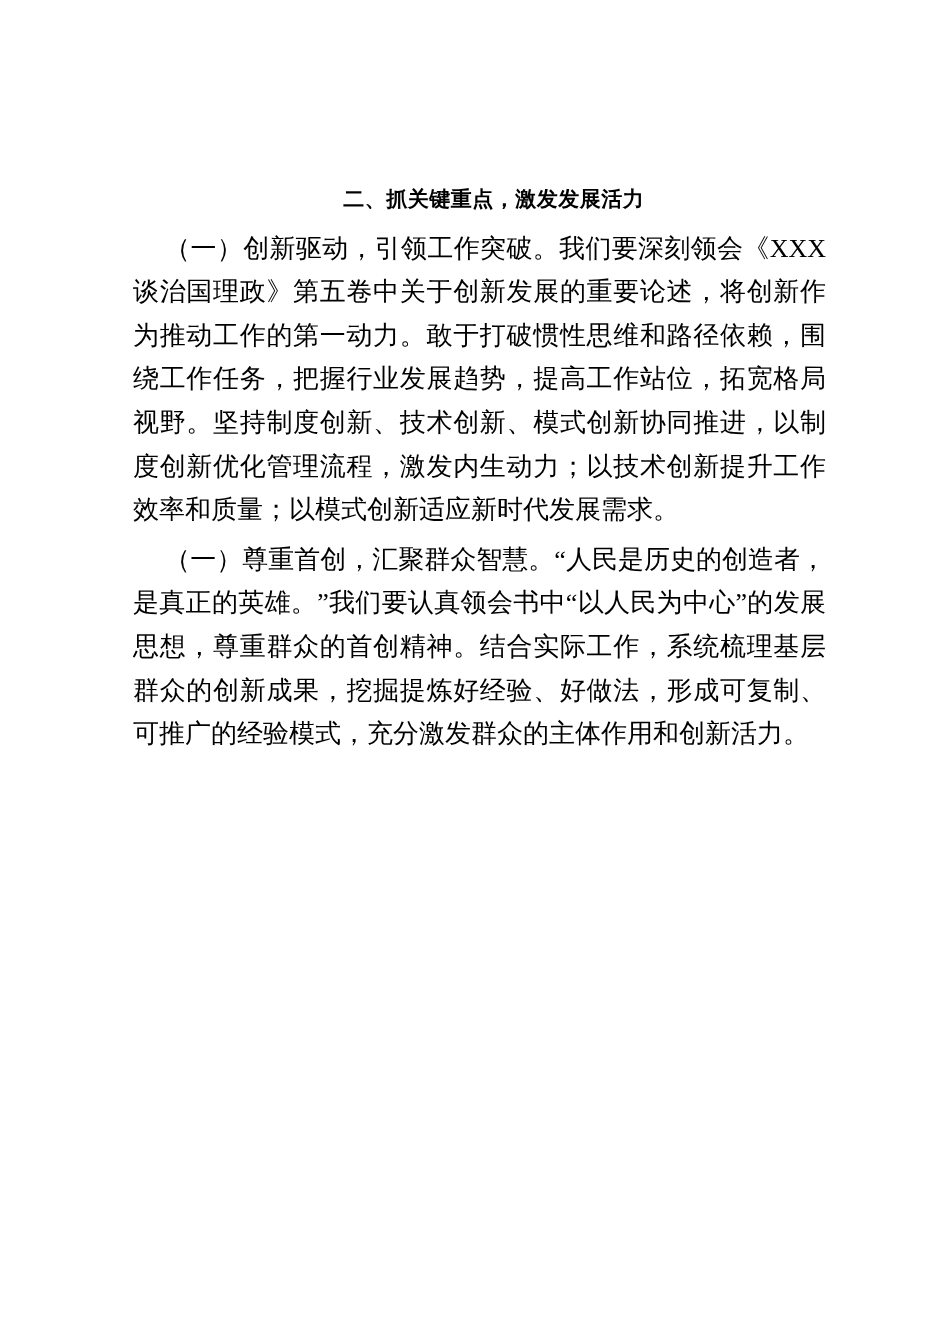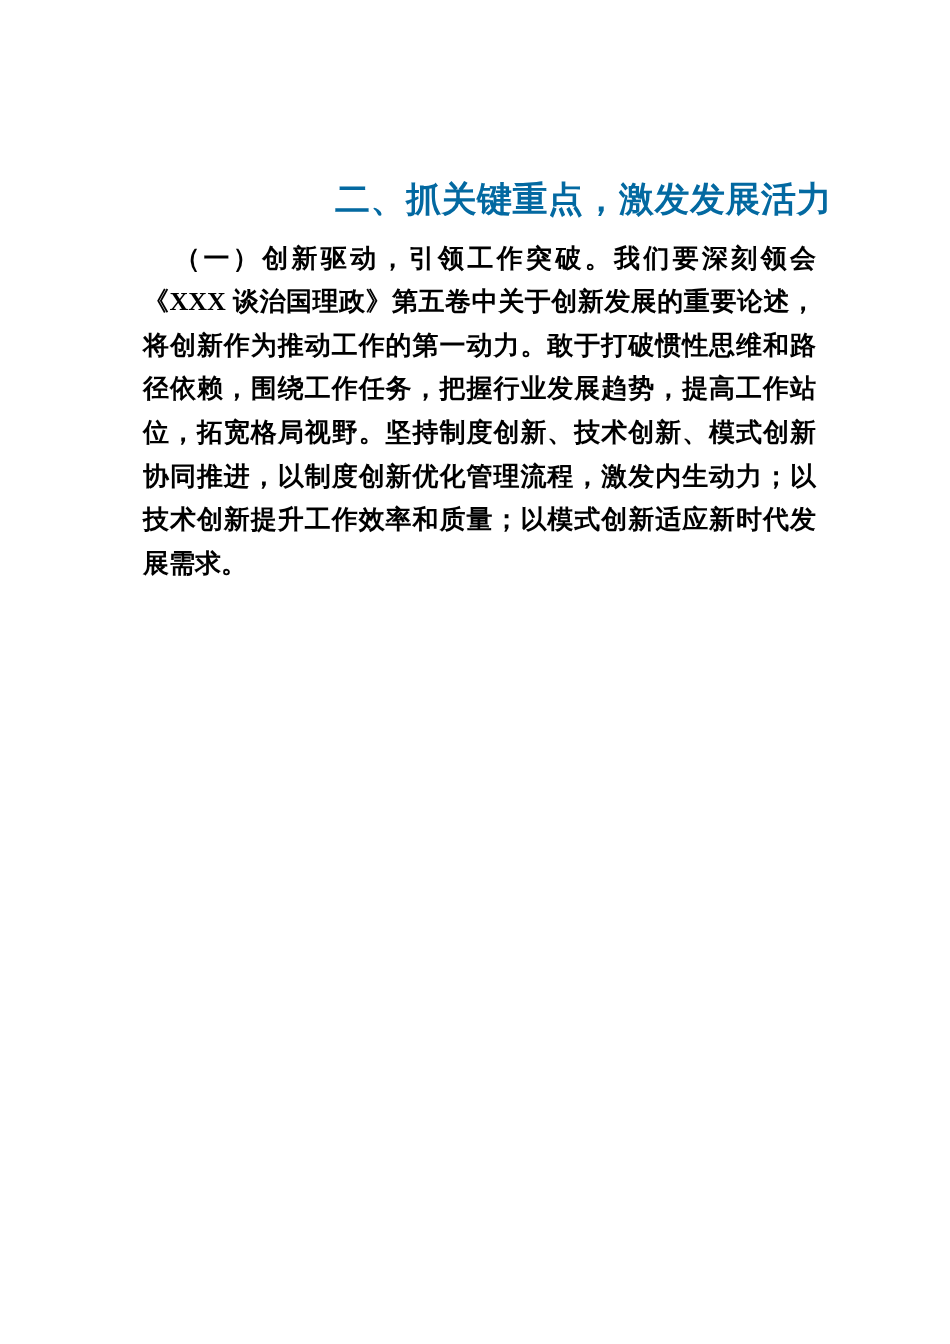--- a/index.html
+++ b/index.html
@@ -22,39 +22,40 @@
     font-family: "Liberation Serif", serif;
     font-size: 26px;
     line-height: 43.6px;
     text-align: justify;
   }
   .doc-heading {
     margin: 0;
     padding: 0;
     font-family: "Liberation Sans", sans-serif;
     font-weight: 700;
-    font-size: 35px;
+    font-size: 21px;
     line-height: 43.6px;
     text-indent: 1.35em;
-    text-align: right;
+    text-align: center;
     letter-spacing: 0.5px;
-    color: #0369a1;
+    color: #000000;
   }
   .doc-paragraph {
-    margin: 16px;
+    margin: 6px;
     padding: 0;
     text-indent: 1.2em;
-    font-weight: 700;
+    font-weight: 400;
     color: #000000;
   }
 </style>
 </head>
 <body>
 
 <div class="page">
   <h2 class="doc-heading">二、抓关键重点，激发发展活力</h2>
 
   <p class="doc-paragraph">（一）创新驱动，引领工作突破。我们要深刻领会《XXX 谈治国理政》第五卷中关于创新发展的重要论述，将创新作为推动工作的第一动力。敢于打破惯性思维和路径依赖，围绕工作任务，把握行业发展趋势，提高工作站位，拓宽格局视野。坚持制度创新、技术创新、模式创新协同推进，以制度创新优化管理流程，激发内生动力；以技术创新提升工作效率和质量；以模式创新适应新时代发展需求。</p>
 
 
 
+  <p class="doc-paragraph">（一）尊重首创，汇聚群众智慧。“人民是历史的创造者，是真正的英雄。”我们要认真领会书中“以人民为中心”的发展思想，尊重群众的首创精神。结合实际工作，系统梳理基层群众的创新成果，挖掘提炼好经验、好做法，形成可复制、可推广的经验模式，充分激发群众的主体作用和创新活力。</p>
 
 </div>
 
 </body></html>

